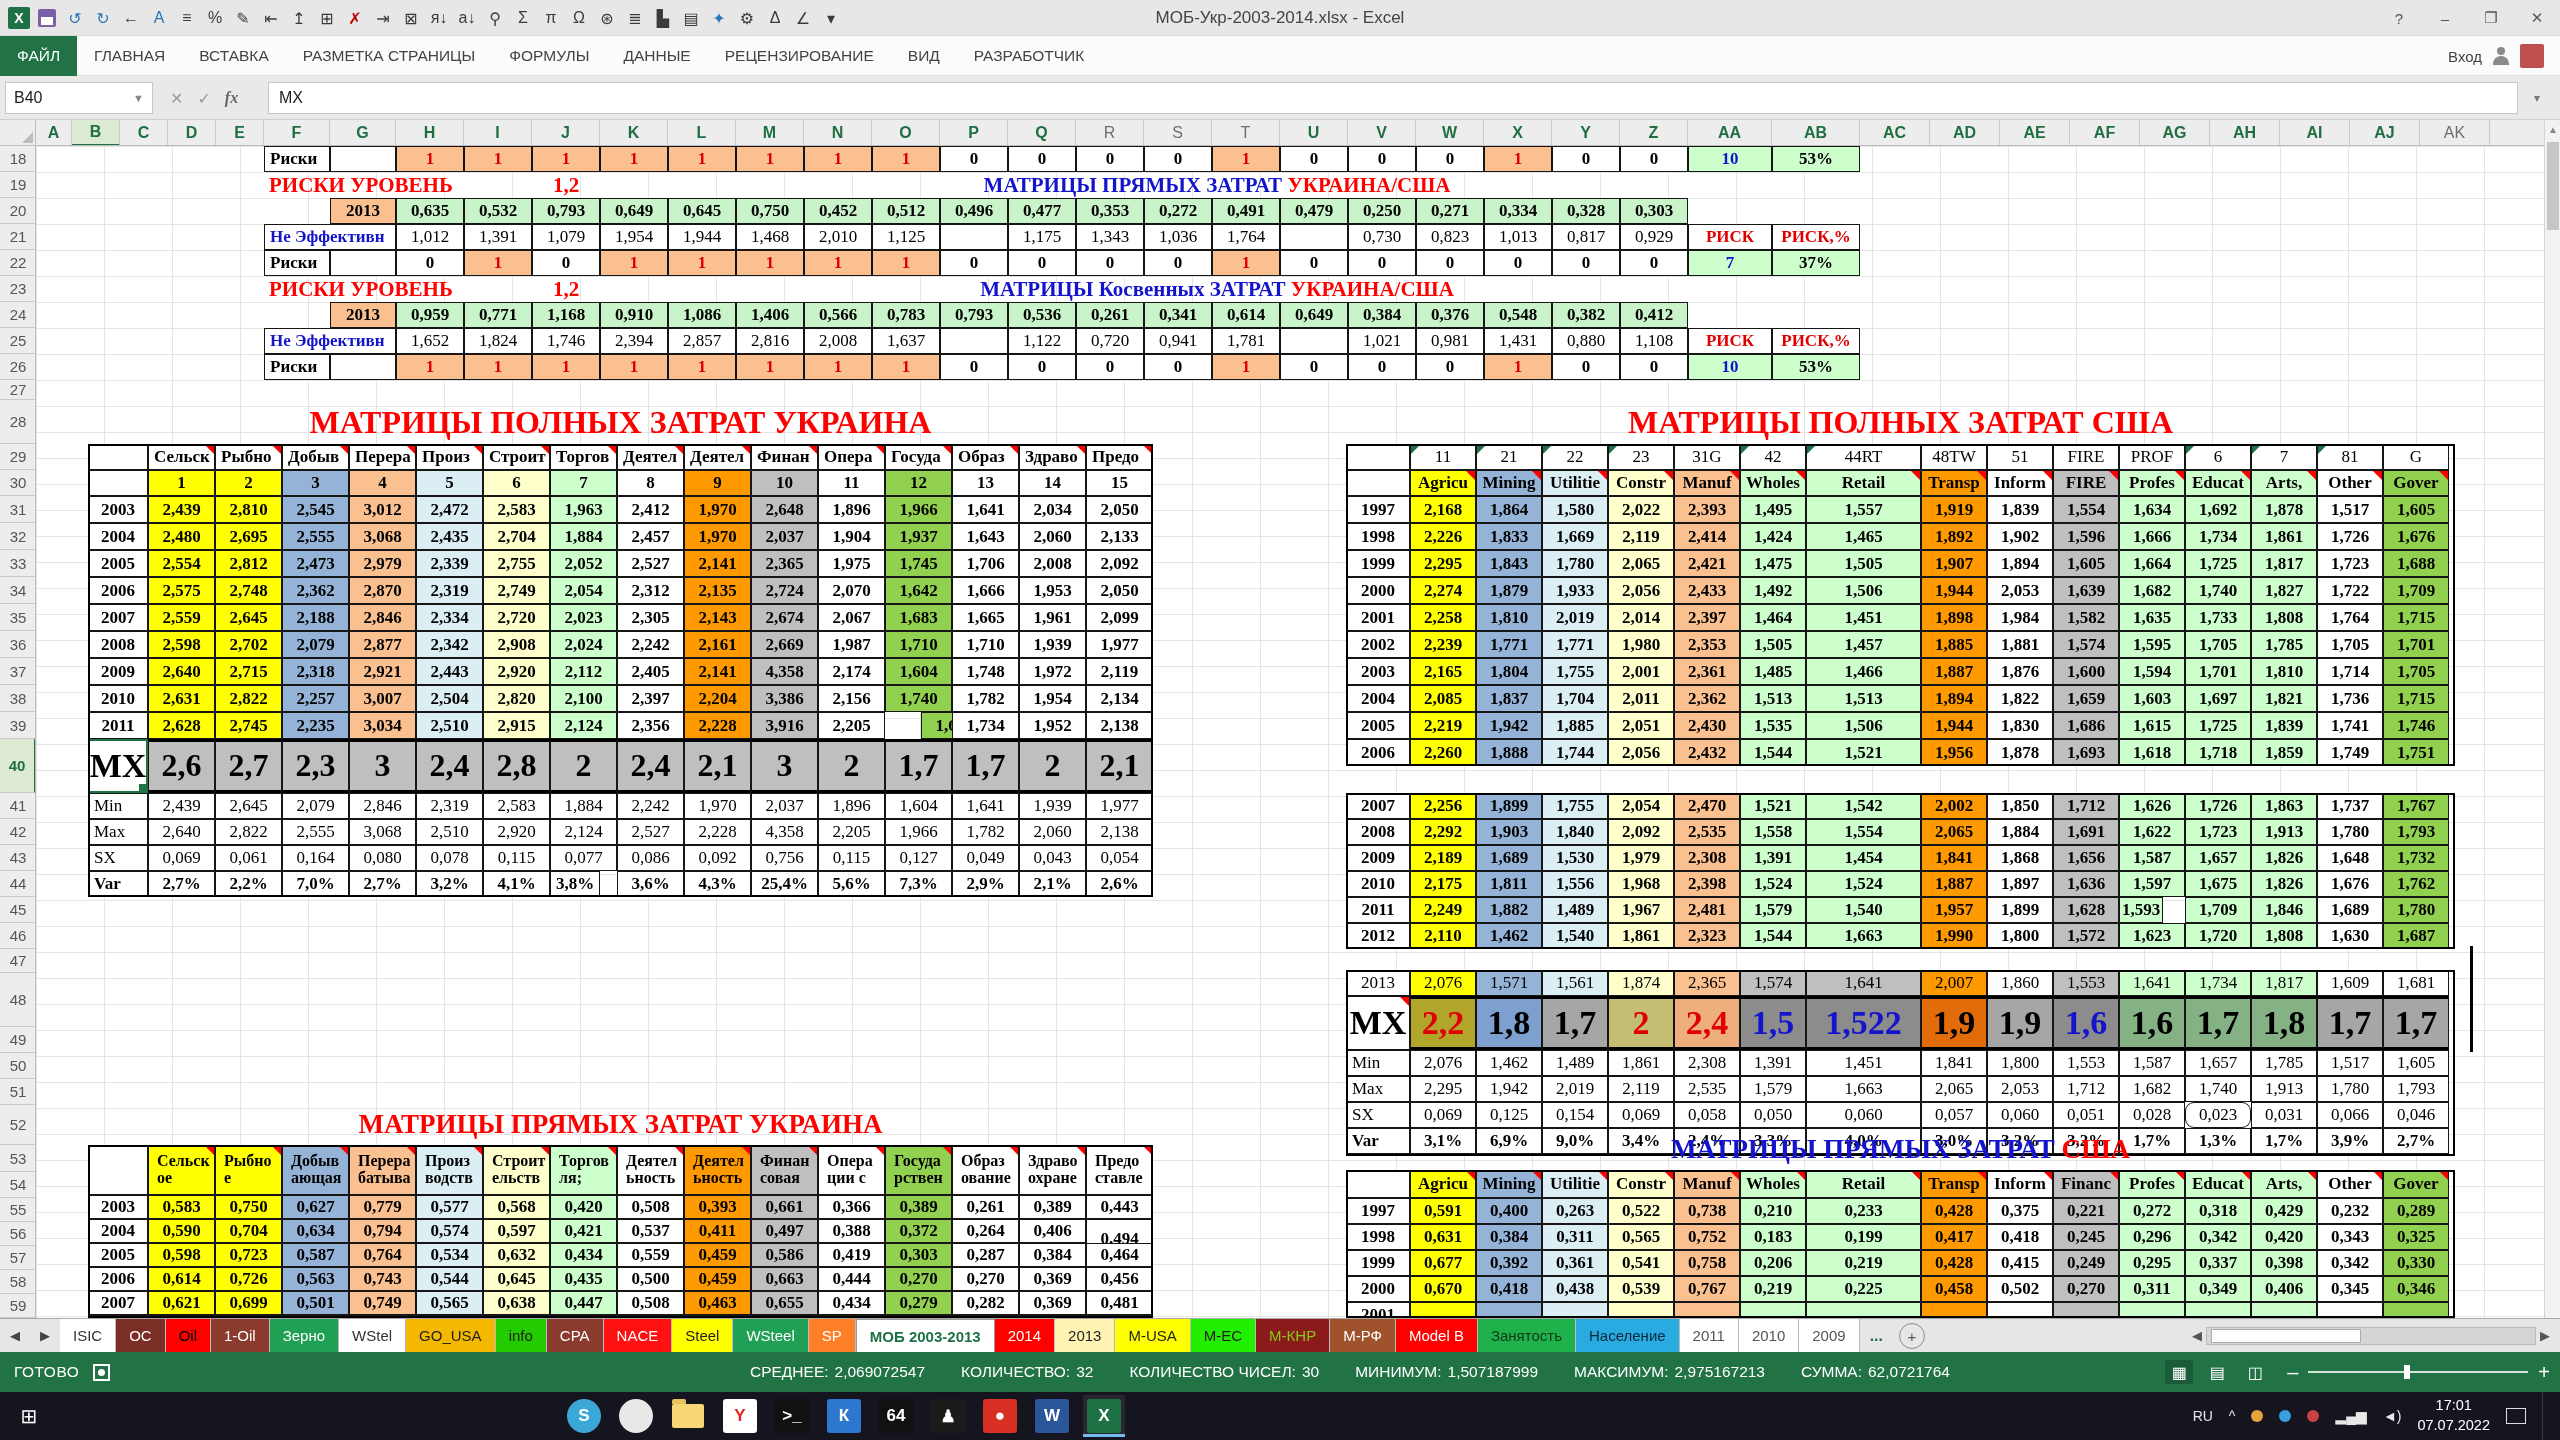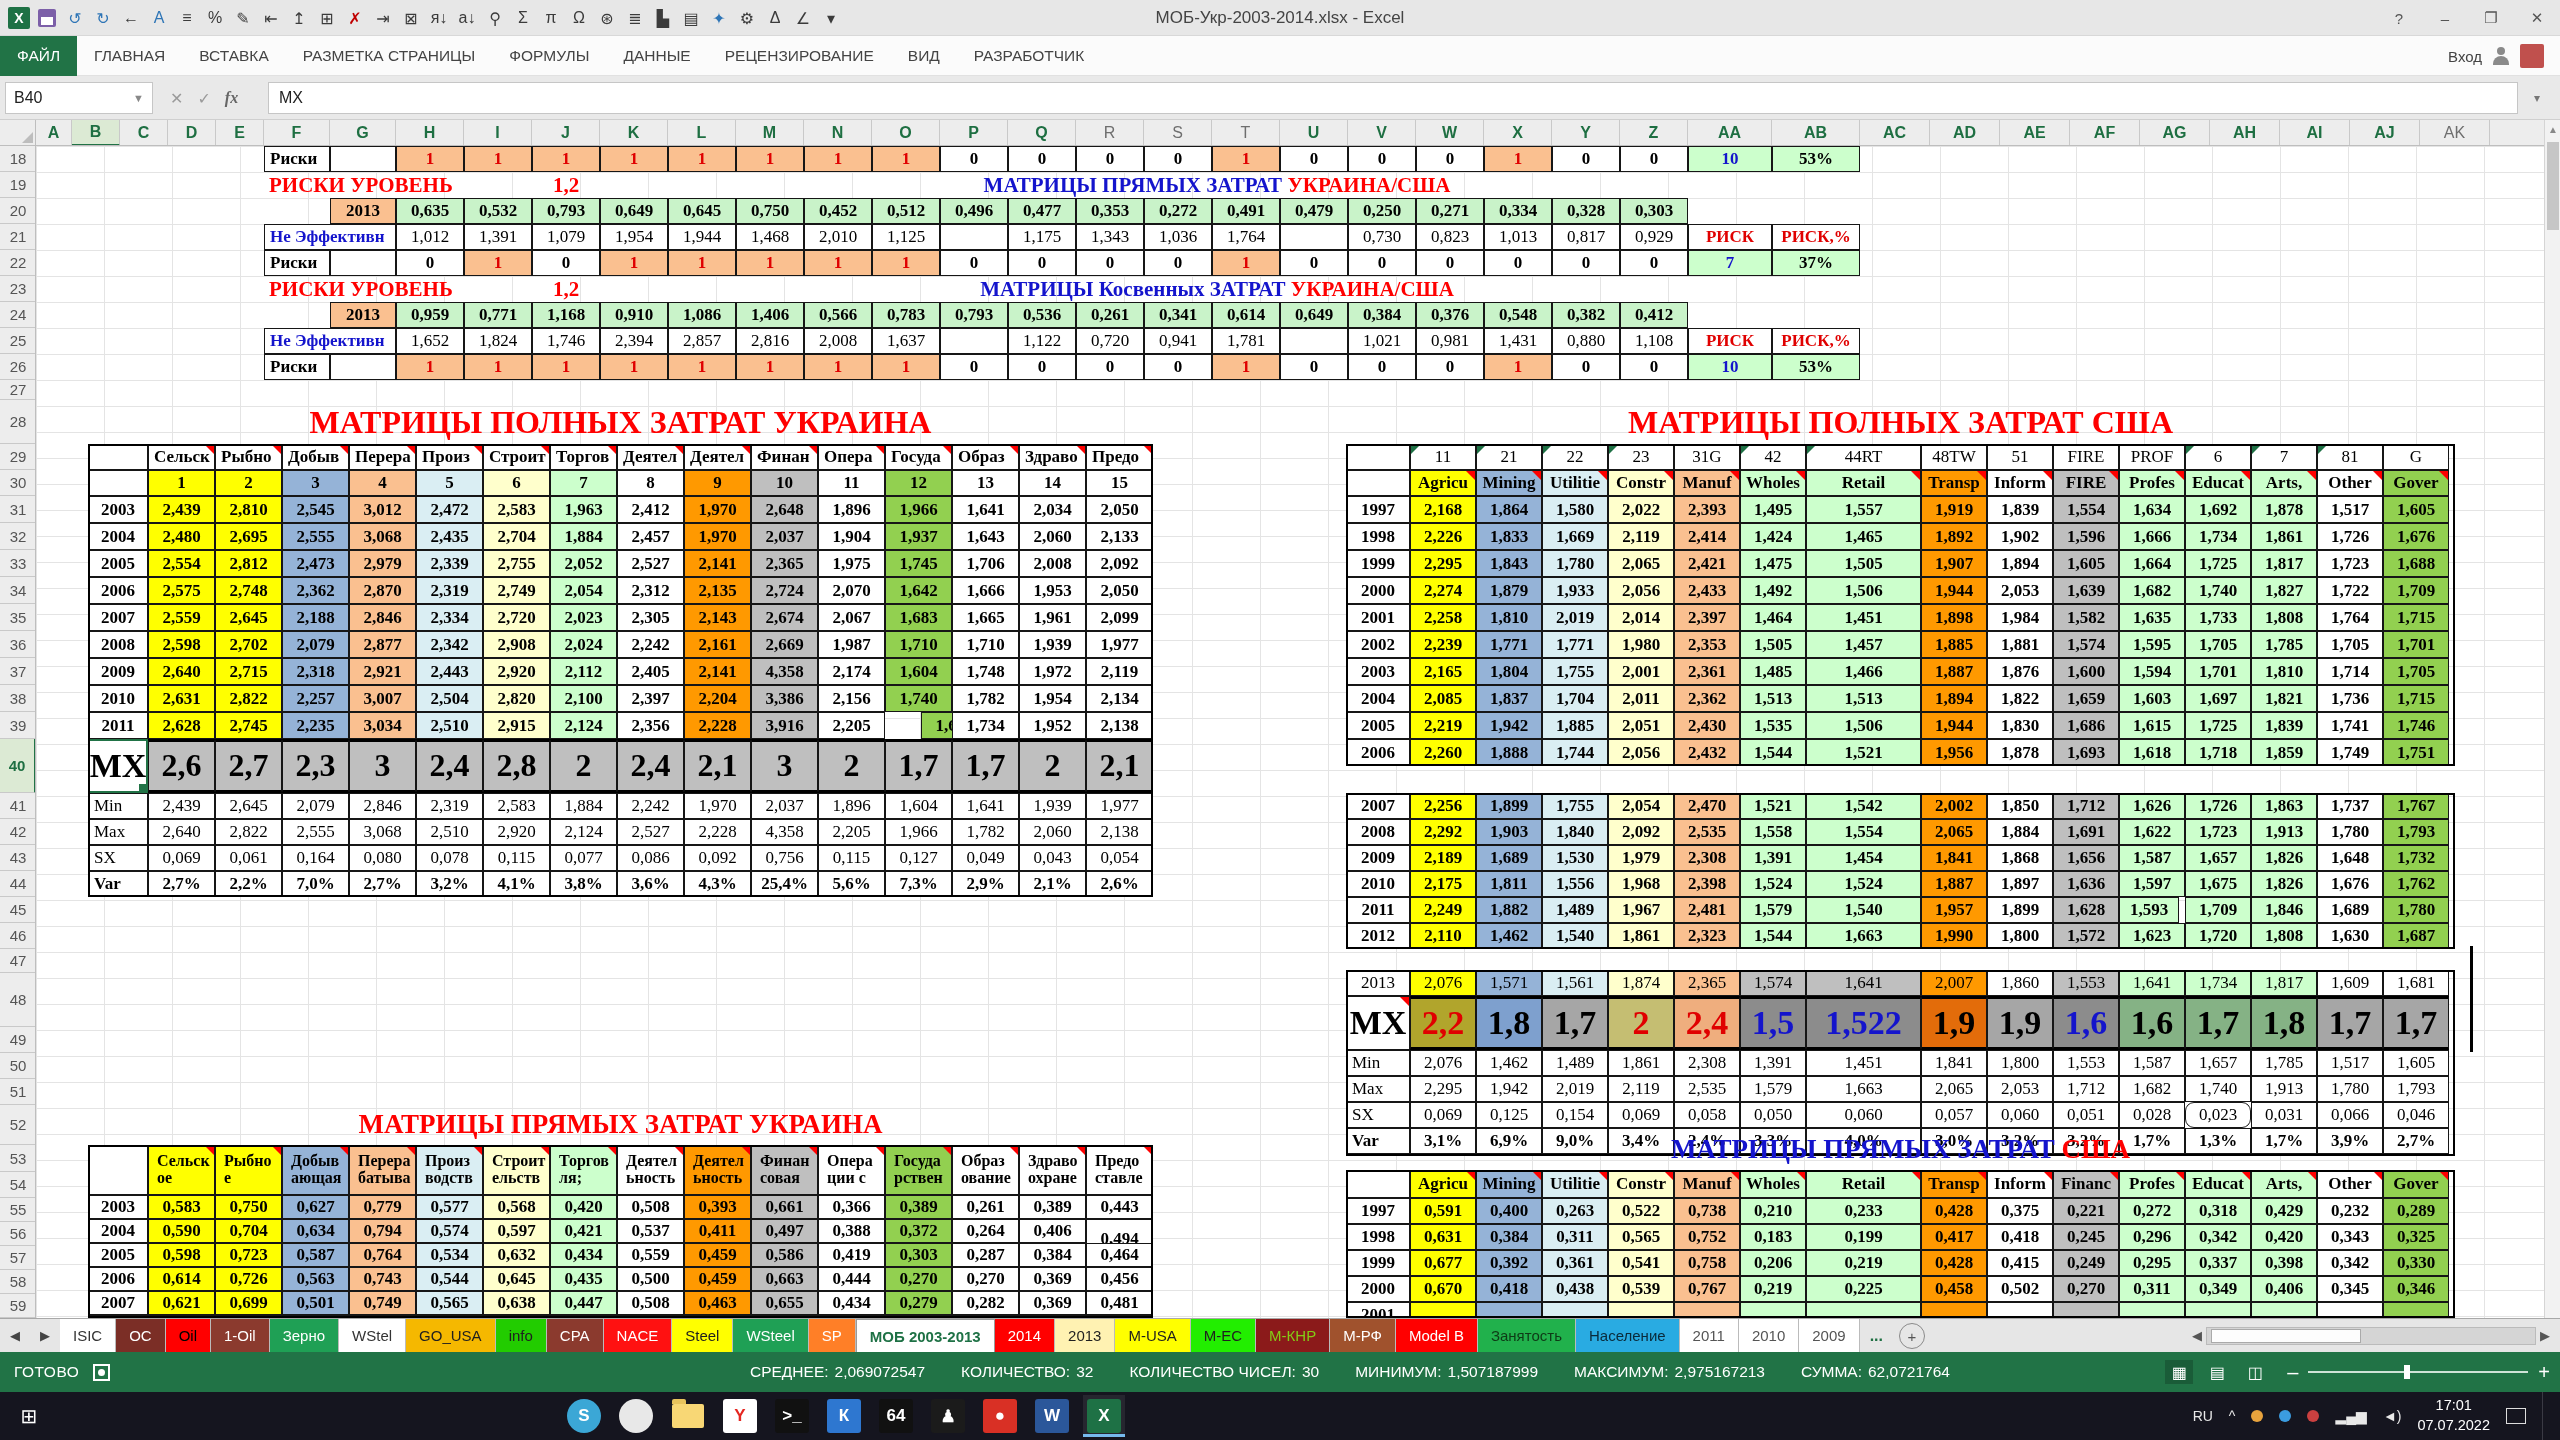--- a/index.html
+++ b/index.html
@@ -680,21 +680,21 @@
     <div class="cell nrm" style="left: 916px; top: 699px; width: 67px; height: 26px;">0,049</div>
     <div class="cell nrm" style="left: 983px; top: 699px; width: 67px; height: 26px;">0,043</div>
     <div class="cell nrm" style="left: 1050px; top: 699px; width: 67px; height: 26px;">0,054</div>
     <div class="cell left " style="left: 52px; top: 725px; width: 60px; height: 26px;">Var</div>
     <div class="cell" style="left: 112px; top: 725px; width: 67px; height: 26px;">2,7%</div>
     <div class="cell" style="left: 179px; top: 725px; width: 67px; height: 26px;">2,2%</div>
     <div class="cell" style="left: 246px; top: 725px; width: 67px; height: 26px;">7,0%</div>
     <div class="cell" style="left: 313px; top: 725px; width: 67px; height: 26px;">2,7%</div>
     <div class="cell" style="left: 380px; top: 725px; width: 67px; height: 26px;">3,2%</div>
     <div class="cell" style="left: 447px; top: 725px; width: 67px; height: 26px;">4,1%</div>
-    <div class="cell" style="left: 514px; top: 725px; width: 67px; height: 26px;">3,8%</div>
+    <div class="cell" style="left: 514px; top: 725px; width: 50px; height: 26px;">3,8%</div>
     <div class="cell" style="left: 581px; top: 725px; width: 67px; height: 26px;">3,6%</div>
     <div class="cell" style="left: 648px; top: 725px; width: 67px; height: 26px;">4,3%</div>
     <div class="cell" style="left: 715px; top: 725px; width: 67px; height: 26px;">25,4%</div>
     <div class="cell" style="left: 782px; top: 725px; width: 67px; height: 26px;">5,6%</div>
     <div class="cell" style="left: 849px; top: 725px; width: 67px; height: 26px;">7,3%</div>
     <div class="cell" style="left: 916px; top: 725px; width: 67px; height: 26px;">2,9%</div>
     <div class="cell" style="left: 983px; top: 725px; width: 67px; height: 26px;">2,1%</div>
     <div class="cell" style="left: 1050px; top: 725px; width: 67px; height: 26px;">2,6%</div>
     <div class="outline" style="left: 52px; top: 298px; width: 1065px; height: 453px;"></div>
     <div class="sheet-title" style="left: 1310px; top: 254px; width: 1109px; height: 44px; font-size: 32px; color: rgb(255, 0, 0);">МАТРИЦЫ ПОЛНЫХ ЗАТРАТ США</div>
@@ -958,21 +958,21 @@
     <div class="cell" style="left: 1374px; top: 751px; width: 66px; height: 26px; background: rgb(255, 255, 0);">2,249</div>
     <div class="cell" style="left: 1440px; top: 751px; width: 66px; height: 26px; background: rgb(149, 179, 215);">1,882</div>
     <div class="cell" style="left: 1506px; top: 751px; width: 66px; height: 26px; background: rgb(218, 238, 243);">1,489</div>
     <div class="cell" style="left: 1572px; top: 751px; width: 66px; height: 26px; background: rgb(255, 255, 204);">1,967</div>
     <div class="cell" style="left: 1638px; top: 751px; width: 66px; height: 26px; background: rgb(250, 192, 144);">2,481</div>
     <div class="cell" style="left: 1704px; top: 751px; width: 66px; height: 26px; background: rgb(204, 255, 204);">1,579</div>
     <div class="cell" style="left: 1770px; top: 751px; width: 115px; height: 26px; background: rgb(204, 255, 204);">1,540</div>
     <div class="cell" style="left: 1885px; top: 751px; width: 66px; height: 26px; background: rgb(255, 153, 0);">1,957</div>
     <div class="cell" style="left: 1951px; top: 751px; width: 66px; height: 26px; background: rgb(255, 255, 255);">1,899</div>
     <div class="cell" style="left: 2017px; top: 751px; width: 66px; height: 26px; background: rgb(191, 191, 191);">1,628</div>
-    <div class="cell" style="left: 2083px; top: 751px; width: 60px; height: 26px; background: rgb(204, 255, 204);">1,593</div>
+    <div class="cell" style="left: 2083px; top: 751px; width: 44px; height: 26px; background: rgb(204, 255, 204);">1,593</div>
     <div class="cell" style="left: 2149px; top: 751px; width: 66px; height: 26px; background: rgb(204, 255, 204);">1,709</div>
     <div class="cell" style="left: 2215px; top: 751px; width: 66px; height: 26px; background: rgb(204, 255, 204);">1,846</div>
     <div class="cell" style="left: 2281px; top: 751px; width: 66px; height: 26px; background: rgb(255, 255, 255);">1,689</div>
     <div class="cell" style="left: 2347px; top: 751px; width: 66px; height: 26px; background: rgb(146, 208, 80);">1,780</div>
     <div class="cell" style="left: 1310px; top: 777px; width: 64px; height: 26px;">2012</div>
     <div class="cell" style="left: 1374px; top: 777px; width: 66px; height: 26px; background: rgb(255, 255, 0);">2,110</div>
     <div class="cell" style="left: 1440px; top: 777px; width: 66px; height: 26px; background: rgb(149, 179, 215);">1,462</div>
     <div class="cell" style="left: 1506px; top: 777px; width: 66px; height: 26px; background: rgb(218, 238, 243);">1,540</div>
     <div class="cell" style="left: 1572px; top: 777px; width: 66px; height: 26px; background: rgb(255, 255, 204);">1,861</div>
     <div class="cell" style="left: 1638px; top: 777px; width: 66px; height: 26px; background: rgb(250, 192, 144);">2,323</div>

